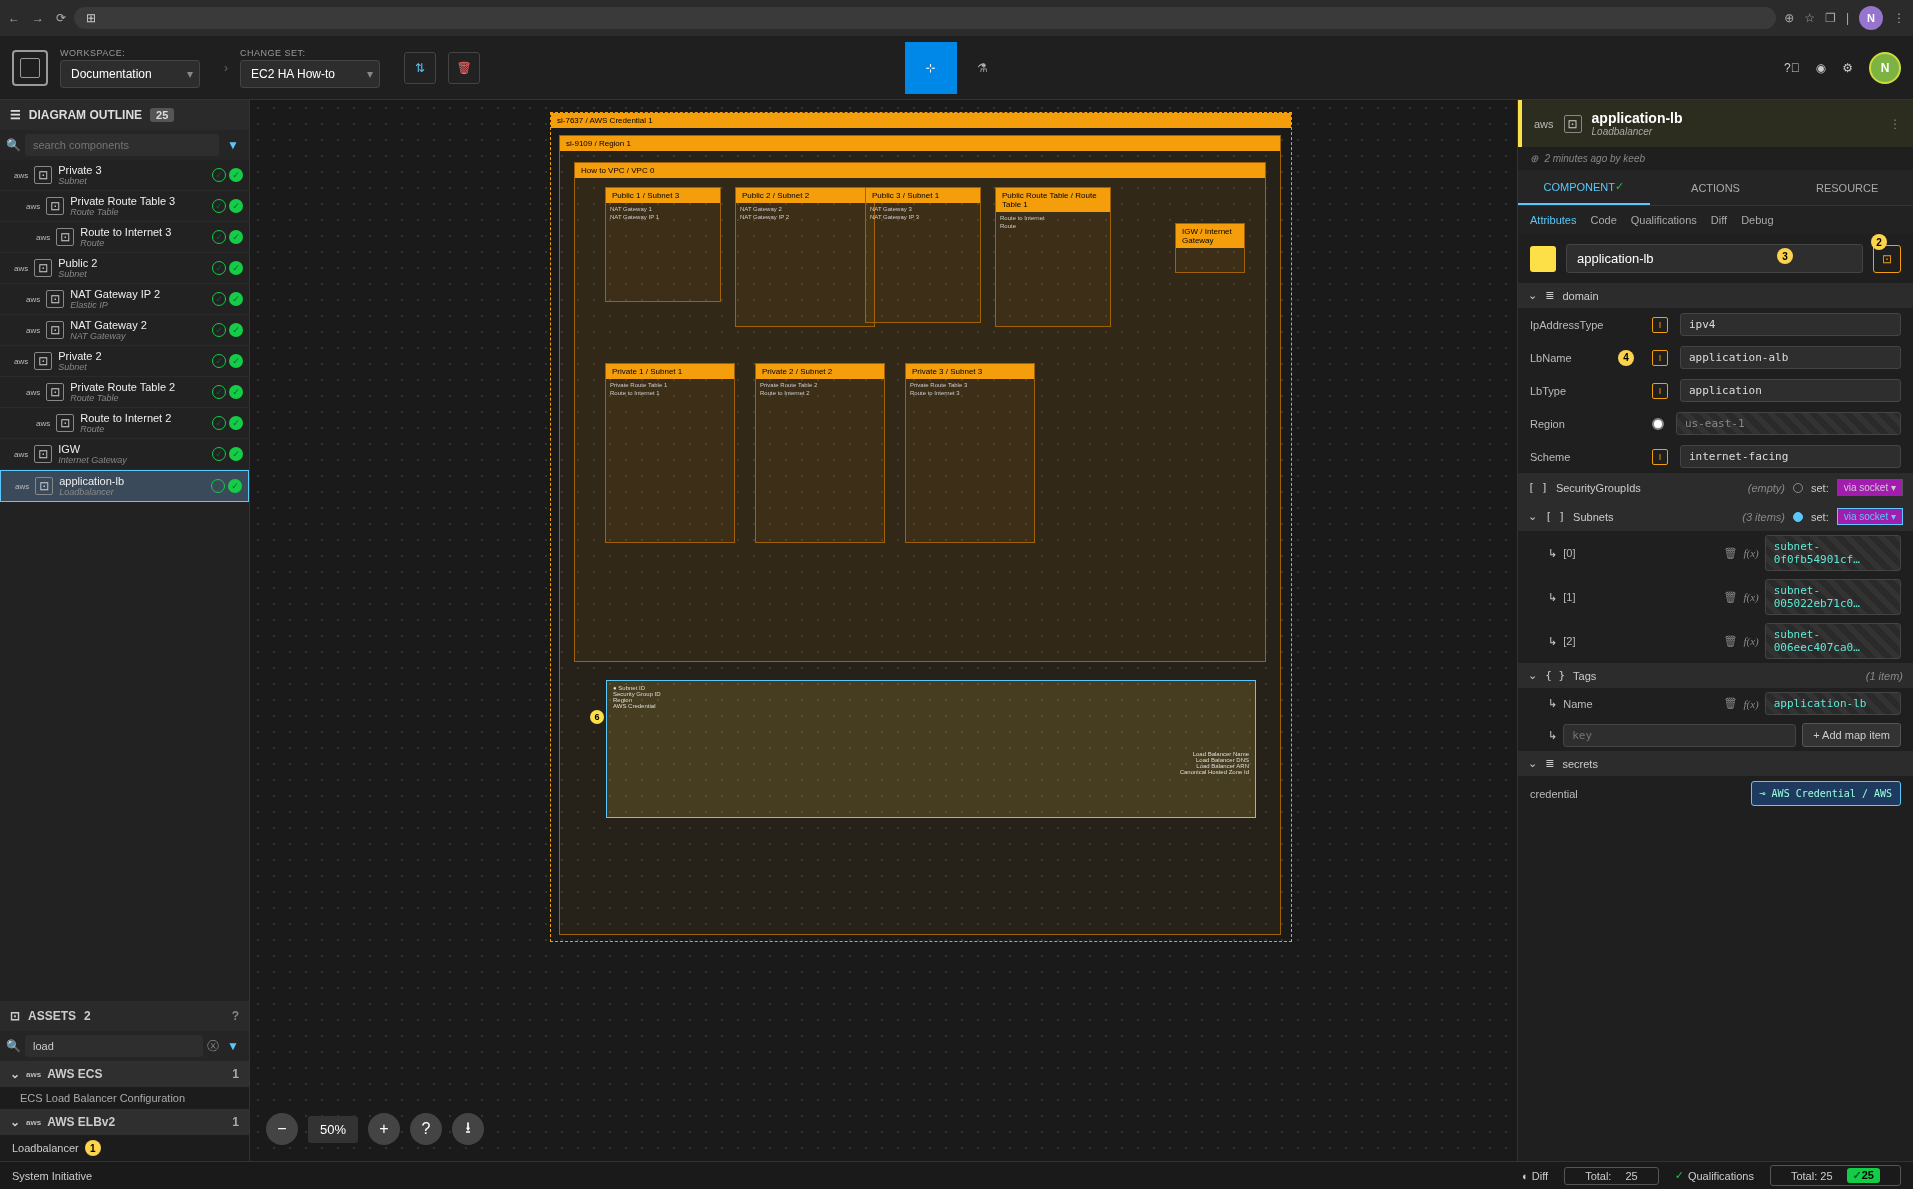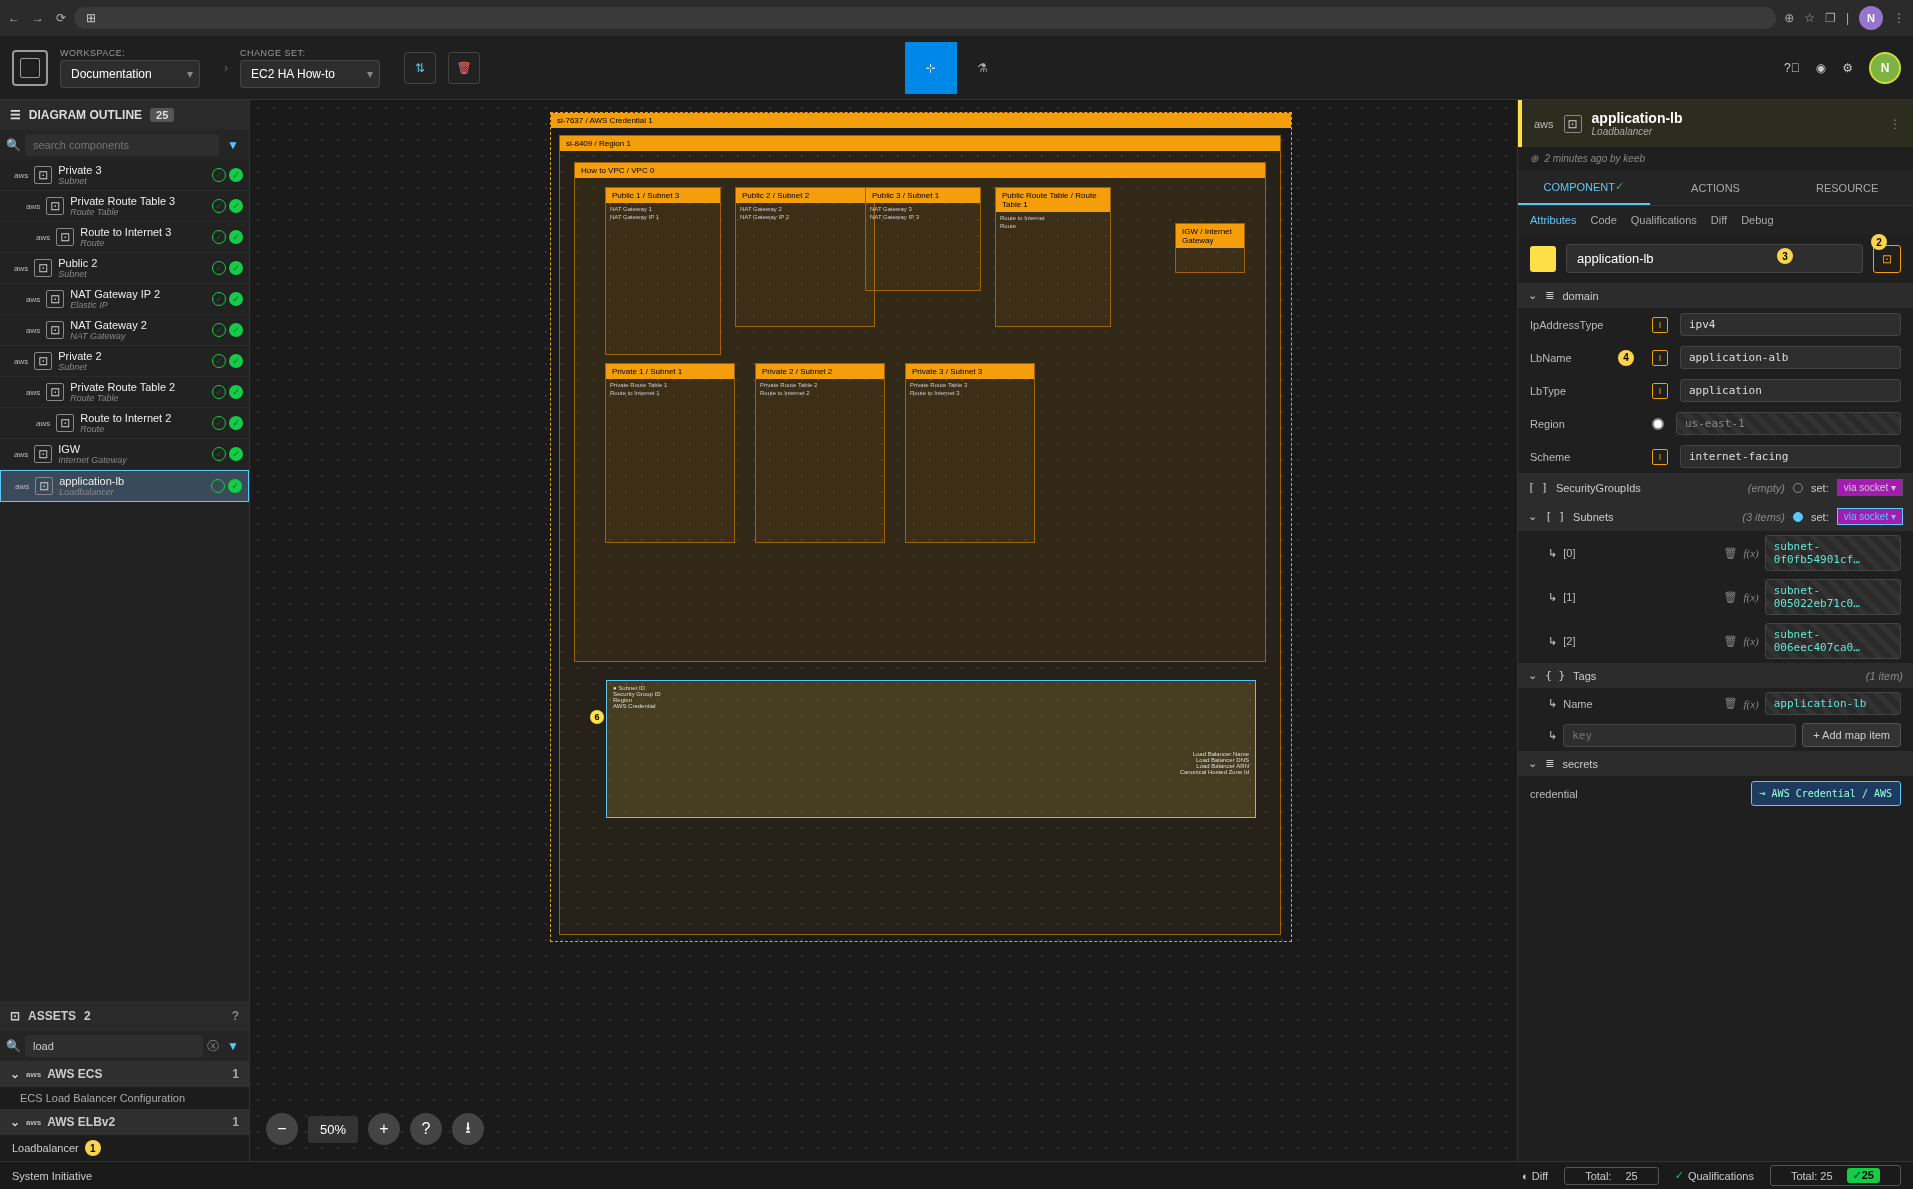--- a/index.html
+++ b/index.html
@@ -342,33 +342,33 @@
     <div class="asset-leaf">
       <span>Loadbalancer</span>
       <span class="num-badge">1</span>
     </div>
   </div>
 
   <div class="canvas-wrap">
     <div class="diagram-frame diag-root">
       <div class="comp-head">si-7637 / AWS Credential 1</div>
       <div class="comp-box" style="left:8px;top:22px;width:722px;height:800px;">
-        <div class="comp-head">si-8409 / Region 1</div>
+        <div class="comp-head">si-9109 / Region 1</div>
         <div class="comp-box" style="left:14px;top:26px;width:692px;height:500px;">
           <div class="comp-head">How to VPC / VPC 0</div>
 
-          <div class="comp-box" style="left:30px;top:24px;width:116px;height:168px;">
+          <div class="comp-box" style="left:30px;top:24px;width:116px;height:115px;">
               <div class="comp-head">Public 1 / Subnet 3</div>
               <div class="small-text">NAT Gateway 1<br>NAT Gateway IP 1</div>
             </div>
           <div class="comp-box" style="left:160px;top:24px;width:140px;height:140px;">
               <div class="comp-head">Public 2 / Subnet 2</div>
               <div class="small-text">NAT Gateway 2<br>NAT Gateway IP 2</div>
             </div>
-          <div class="comp-box" style="left:290px;top:24px;width:116px;height:104px;">
+          <div class="comp-box" style="left:290px;top:24px;width:116px;height:136px;">
               <div class="comp-head">Public 3 / Subnet 1</div>
               <div class="small-text">NAT Gateway 3<br>NAT Gateway IP 3</div>
             </div>
           <div class="comp-box" style="left:420px;top:24px;width:116px;height:140px;">
               <div class="comp-head">Public Route Table / Route Table 1</div>
               <div class="small-text">Route to Internet<br>Route</div>
             </div>
           <div class="comp-box" style="left:600px;top:60px;width:70px;height:50px;">
               <div class="comp-head">IGW / Internet Gateway</div>
             </div>

